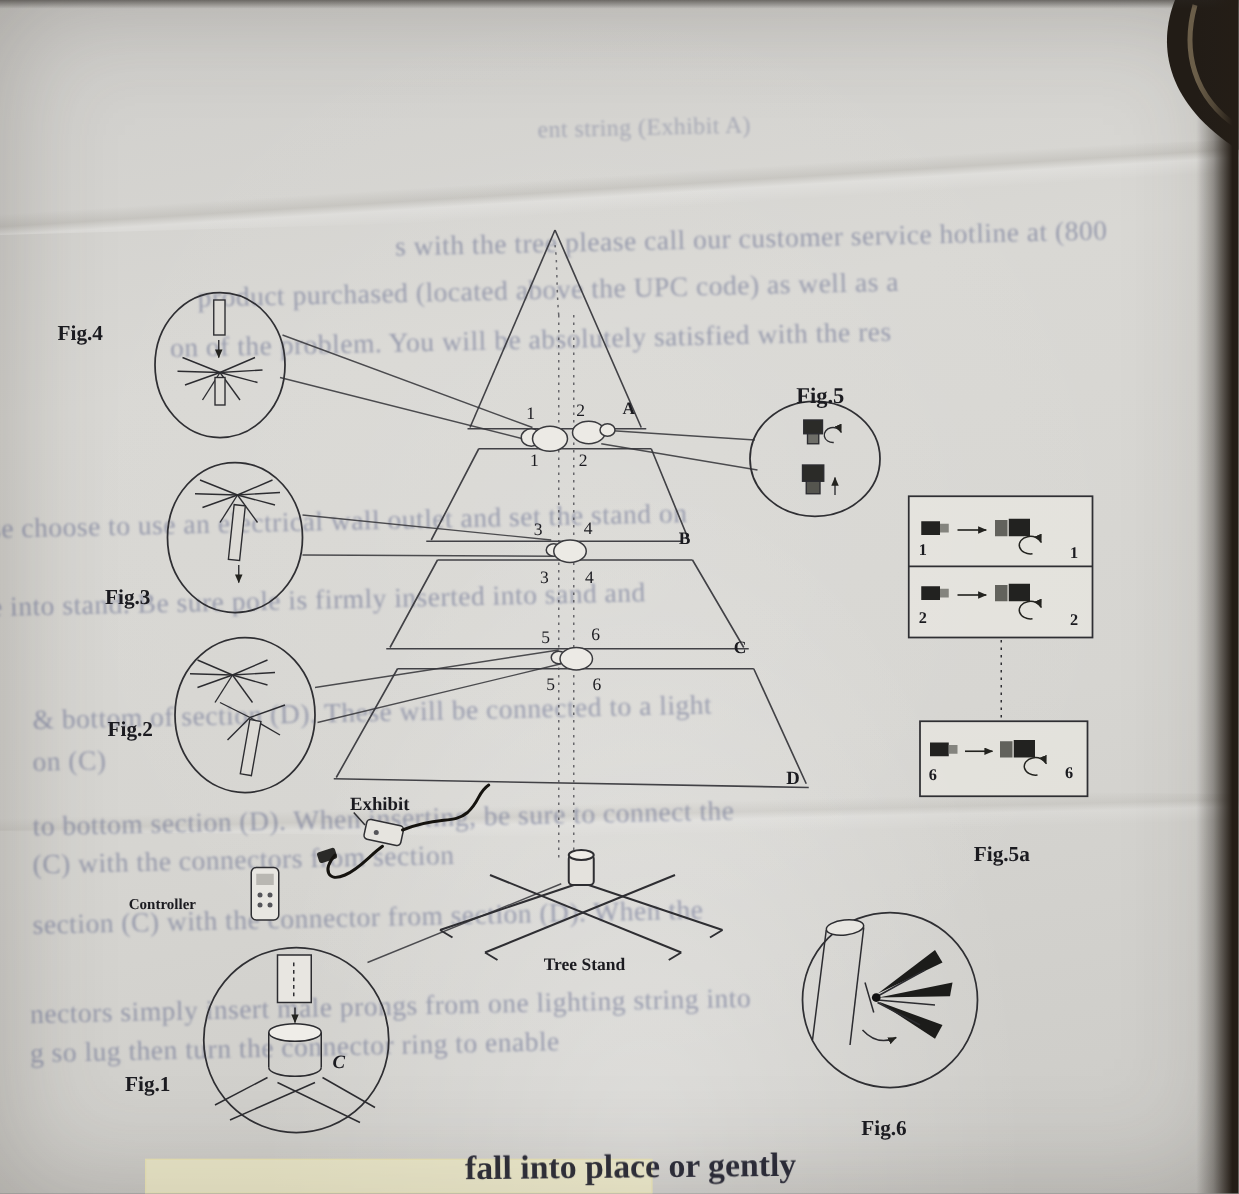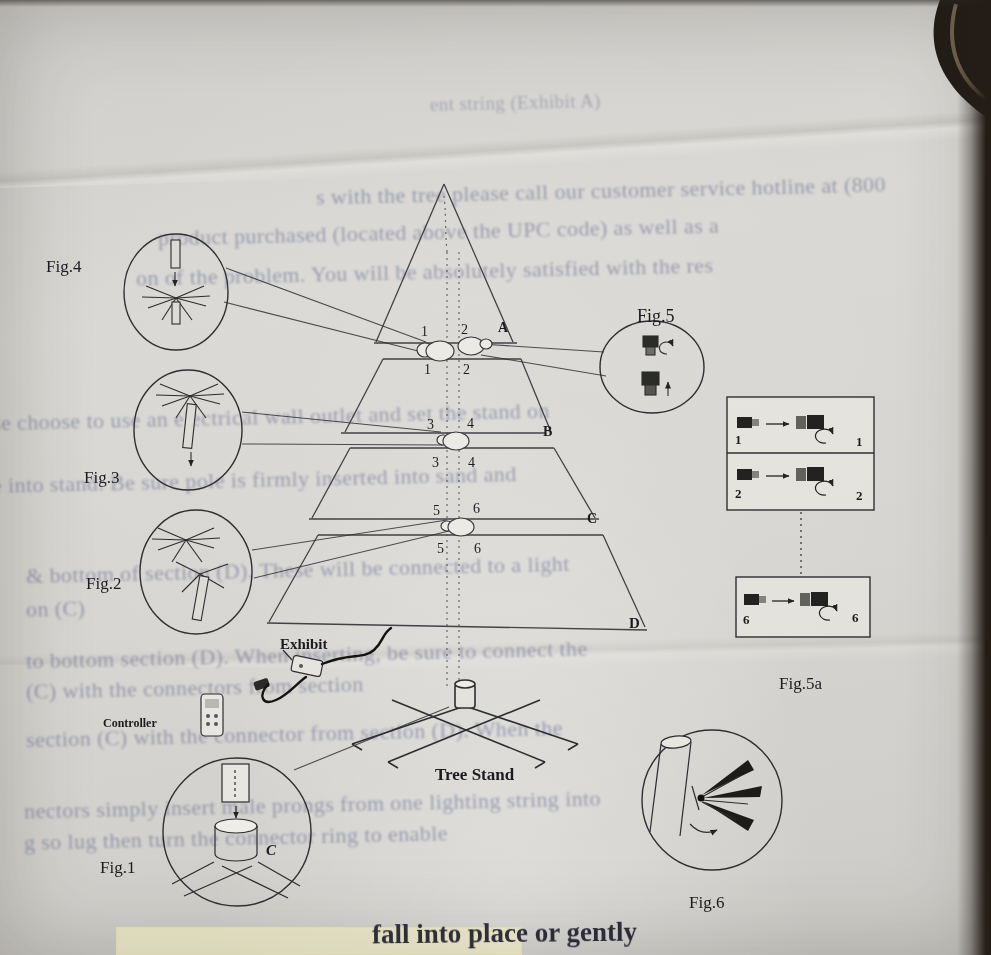--- a/index.html
+++ b/index.html
@@ -16,21 +16,21 @@
     position:absolute;white-space:nowrap;z-index:1;
     color:rgba(62,72,120,0.42);filter:blur(0.8px);
     transform:rotate(-1.3deg);letter-spacing:.4px;
   }
   .print-line{
     position:absolute;white-space:nowrap;z-index:3;
     color:rgba(22,22,36,0.88);filter:blur(0.4px);
     font-weight:600;transform:rotate(-0.6deg);
   }
   .lbl{position:absolute;z-index:3;color:#1b1b20;white-space:nowrap;filter:blur(0.2px);}
-  .fig-lbl{font-size:17px;font-weight:400;text-align:right;}
+  .fig-lbl{font-size:17px;font-weight:700;text-align:right;}
   .num{font-size:14px;}
   .sect{font-size:14px;font-weight:700;}
   .dev-lbl{font-weight:600;}
   .panel-num{font-size:13px;font-weight:700;}
   .art{position:absolute;left:0;top:0;z-index:2;}
   .edge-top{position:absolute;top:0;left:0;width:100%;height:7px;z-index:4;
     background:linear-gradient(to bottom, rgba(40,36,32,.55), rgba(40,36,32,0));}
   .edge-right{position:absolute;top:0;right:0;width:34px;height:100%;z-index:4;
     background:linear-gradient(to right, rgba(36,30,24,0), rgba(36,30,24,.35) 40%, #241d16 85%);}
   .crease-a{position:absolute;left:-10px;top:126px;width:1020px;height:48px;z-index:1;transform:rotate(-1.6deg);
@@ -264,21 +264,21 @@
   <div class="lbl fig-lbl" style="left:46px;top:257px">Fig.4</div>
   <div class="lbl fig-lbl" style="left:84px;top:468px">Fig.3</div>
   <div class="lbl fig-lbl" style="left:86px;top:574px">Fig.2</div>
   <div class="lbl fig-lbl" style="left:100px;top:858px">Fig.1</div>
   <div class="lbl fig-lbl" style="left:637px;top:306px;font-size:18px">Fig.5</div>
   <div class="lbl fig-lbl" style="left:779px;top:674px">Fig.5a</div>
   <div class="lbl fig-lbl" style="left:689px;top:893px">Fig.6</div>
 
   <div class="lbl dev-lbl" style="left:280px;top:636px;font-size:15px">Exhibit</div>
   <div class="lbl dev-lbl" style="left:103px;top:716px;font-size:12px">Controller</div>
-  <div class="lbl dev-lbl" style="left:435px;top:765px;font-size:17px">Tree Stand</div>
+  <div class="lbl dev-lbl" style="left:435px;top:765px;font-size:14px">Tree Stand</div>
   <div class="lbl" style="left:266px;top:842px;font-size:15px;font-style:italic;font-weight:600">C</div>
 
   <div class="lbl num" style="left:421px;top:324px">1</div>
   <div class="lbl num" style="left:461px;top:322px">2</div>
   <div class="lbl sect" style="left:498px;top:320px">A</div>
   <div class="lbl num" style="left:424px;top:362px">1</div>
   <div class="lbl num" style="left:463px;top:362px">2</div>
 
   <div class="lbl num" style="left:427px;top:417px">3</div>
   <div class="lbl num" style="left:467px;top:416px">4</div>

